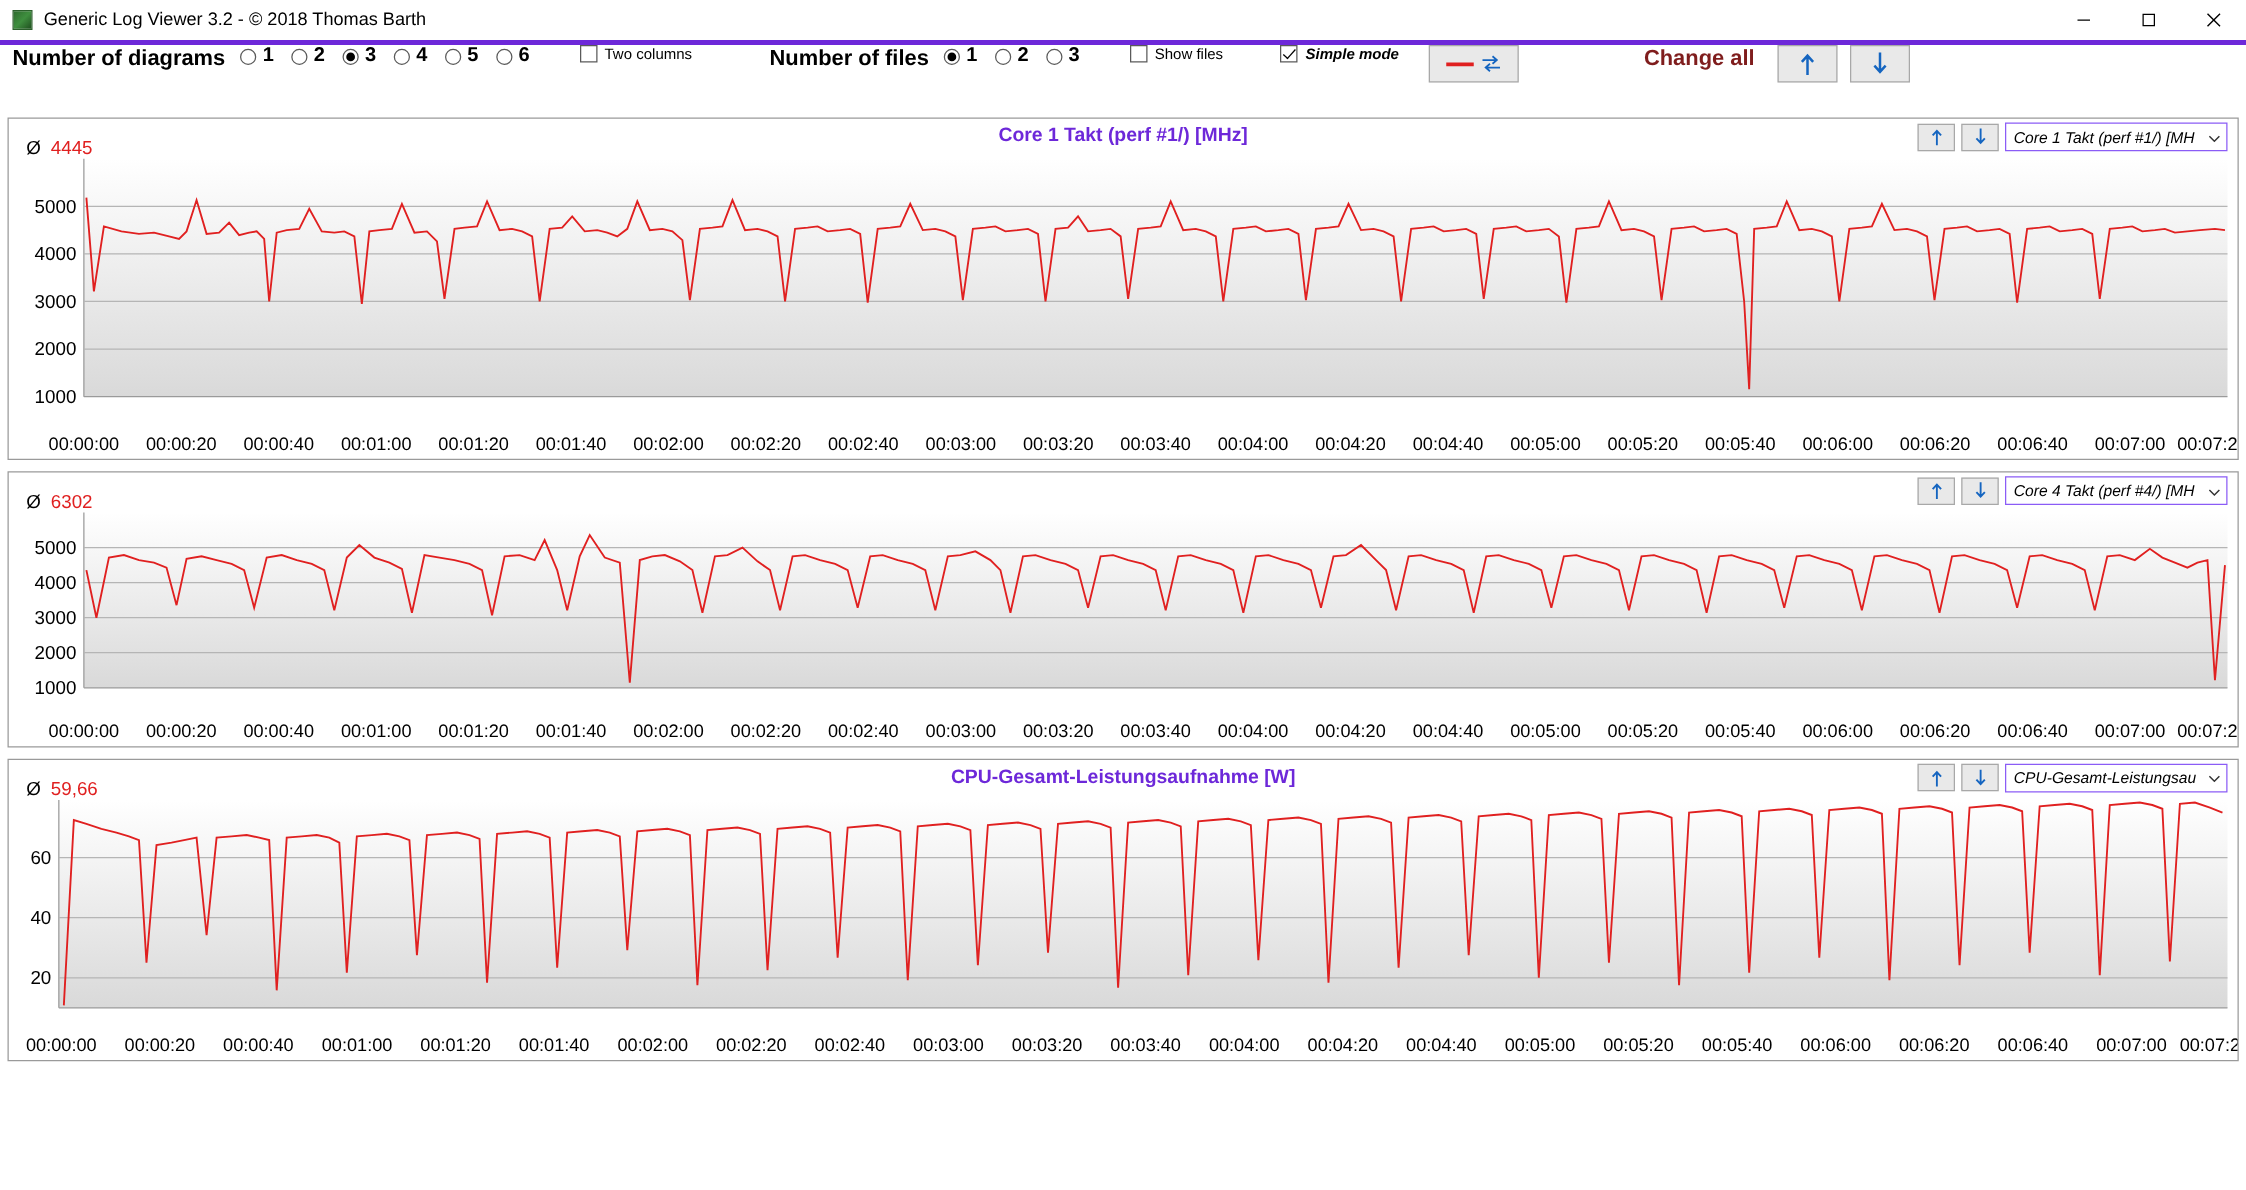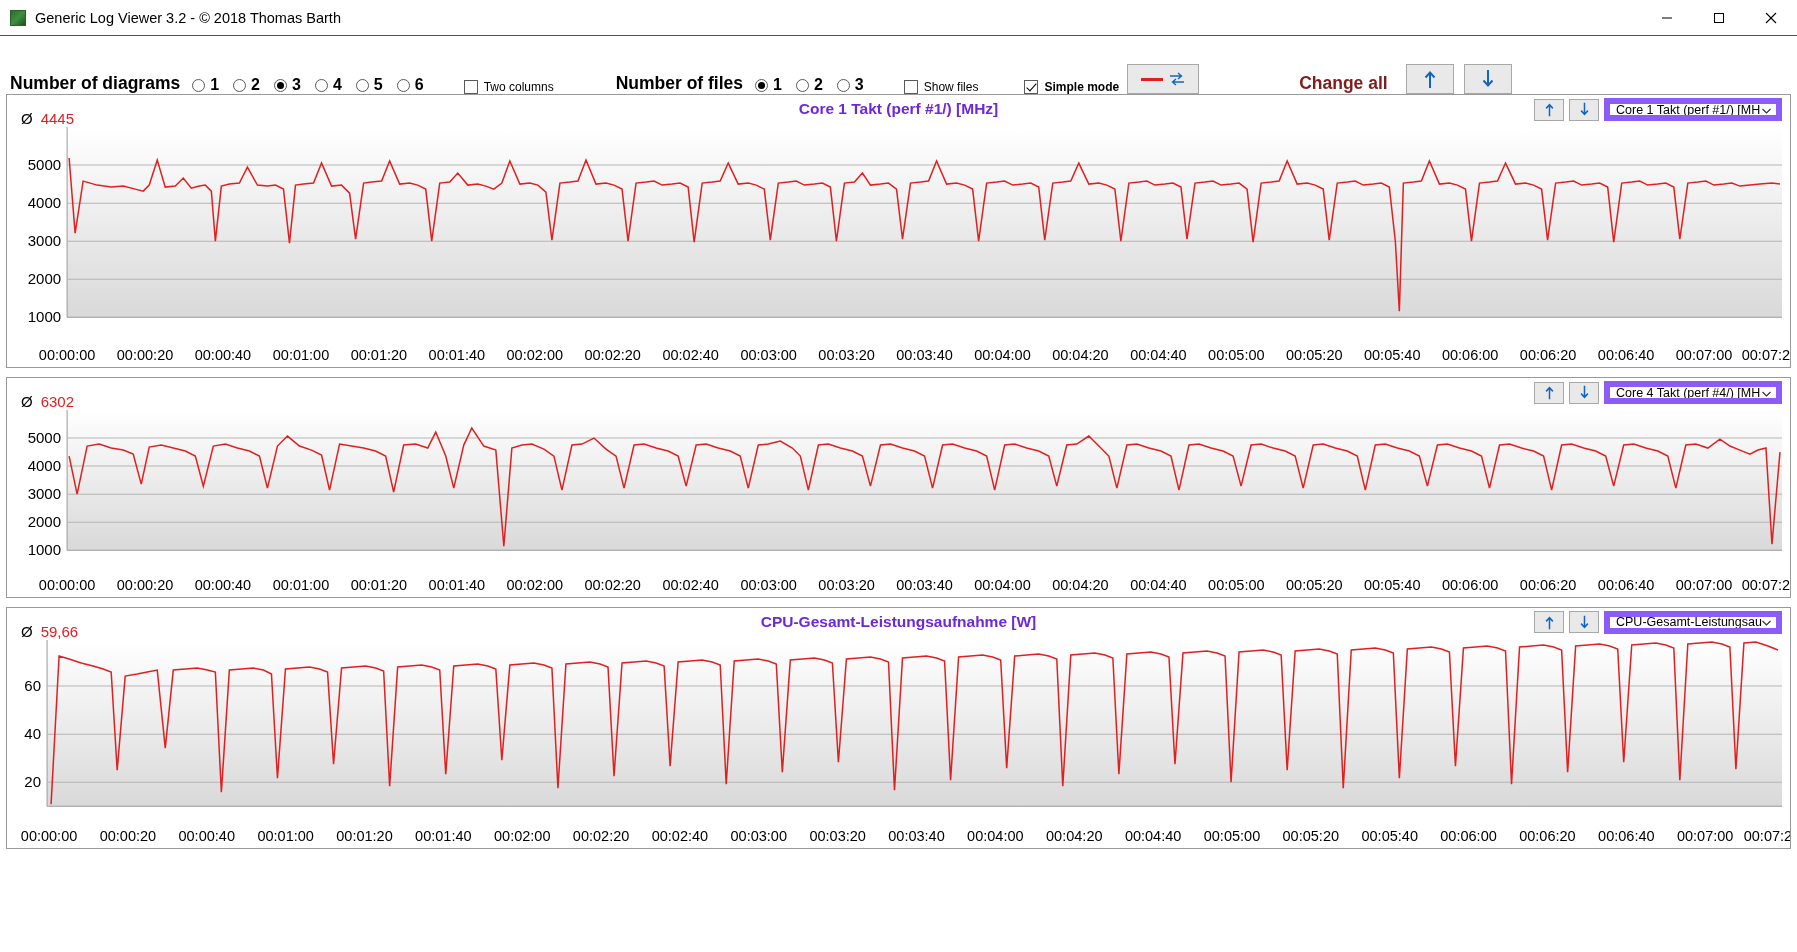--- a/index.html
+++ b/index.html
@@ -9,21 +9,21 @@
     background: #ffffff;
     font-family: "Liberation Sans", sans-serif;
     overflow: hidden;
   }
   
   .titlebar {
     height: 36px;
     display: flex;
     align-items: center;
     background: #ffffff;
-    border-bottom: 1px solid #6d28d9;
+    border-bottom: 4px solid #6d28d9;
     position: relative;
   }
   .title-icon {
     width: 16px; height: 16px;
     margin-left: 10px; margin-right: 9px;
     background: linear-gradient(135deg,#2e6b2e 0%, #3f8f3f 50%, #1f4f1f 100%);
     border: 1px solid #2a5f2a;
     flex: 0 0 auto;
   }
   .title-text {
@@ -41,21 +41,21 @@
     display: flex; align-items: center; justify-content: center;
     font-size: 13px; color: #000;
     user-select: none;
   }
   .win-btn svg { display: block; }
 
   
   .toolbar {
     height: 58px;
     display: flex;
-    align-items: flex-end;
+    align-items: flex-start;
     padding: 0 10px;
     background: #ffffff;
     white-space: nowrap;
   }
   .tb-label {
     font-size: 17.5px;
     font-weight: bold;
     color: #000;
     margin-right: 12px;
   }
@@ -168,28 +168,29 @@
   }
   .panel-tools {
     position: absolute;
     right: 8px; top: 3px;
     display: flex;
     align-items: center;
     gap: 5px;
   }
   .combo {
     width: 178px; height: 23px;
-    border: 6px solid #8b5cf6;
+    border: 1px solid #8b5cf6;
     background: #fff;
     display: flex; align-items: center;
     padding-left: 6px;
     font-size: 12.5px;
     color: #000;
     position: relative;
     overflow: hidden;
+    font-style: italic;
   }
   .combo .cb-caret {
     position: absolute;
     right: 5px; top: 50%;
     transform: translateY(-50%);
   }
   .plot-wrap { position: relative; }
   .plot-svg { display: block; width: 100%; }
 </style>
 </head>
@@ -276,21 +277,21 @@
 
   <div class="spacer-md"></div>
 
   <div class="chk-item">
     <span class="chk"></span>
     <span class="chk-label">Show files</span>
   </div>
 
   <div class="spacer-md"></div>
 
-  <div class="chk-item" style="margin-right:0;">
+  <div class="chk-item" style="margin-right:16px;font-style:italic;">
     <span class="chk checked"></span>
     <span class="chk-label bold">Simple mode</span>
   </div>
 
   <div class="mode-btn">
     <span class="mode-line"></span>
     <svg width="16" height="14" viewBox="0 0 16 14">
       <path d="M1 4 H12 M9 1 L12.5 4 L9 7" fill="none" stroke="#1565c0" stroke-width="1.4"></path>
       <path d="M15 10 H4 M7 7 L3.5 10 L7 13" fill="none" stroke="#1565c0" stroke-width="1.4"></path>
     </svg>

